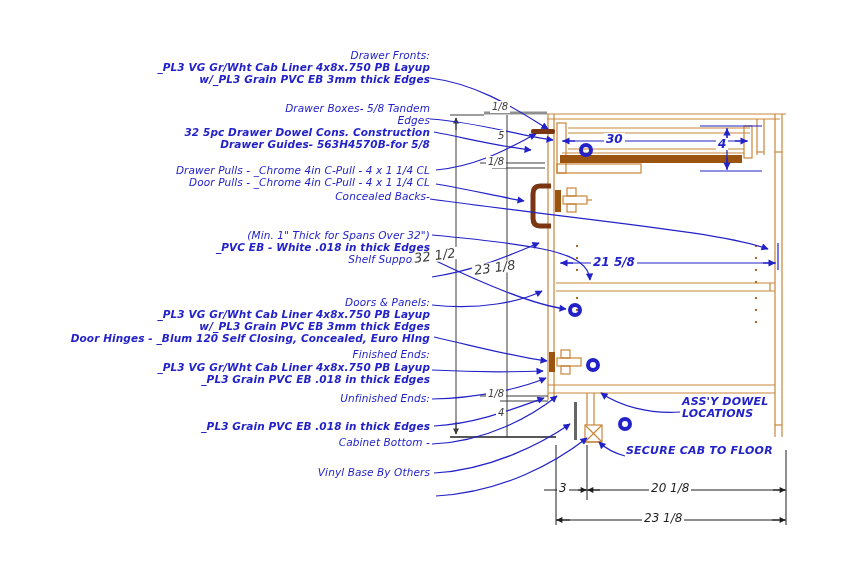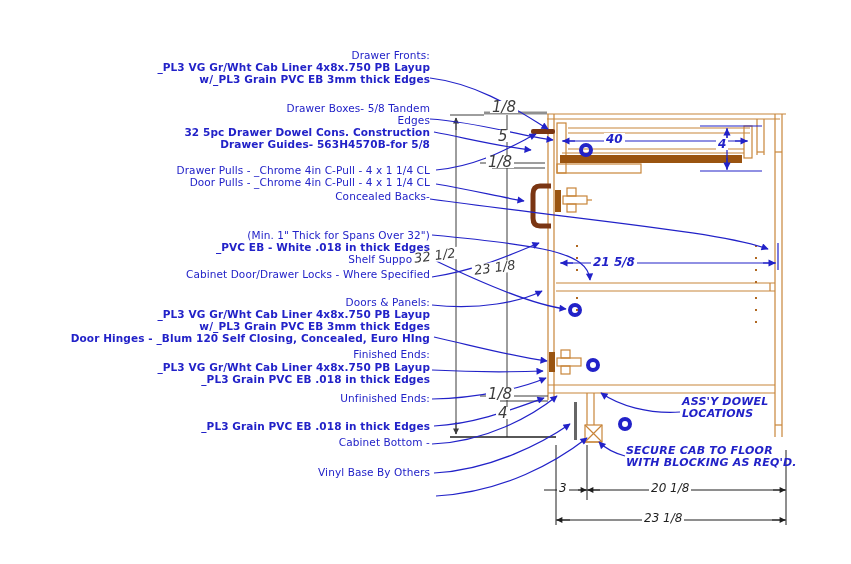--- a/index.html
+++ b/index.html
@@ -1,23 +1,23 @@
 <!DOCTYPE html>
 <html><head>
 <meta charset="utf-8">
 <style>
   html,body{margin:0;padding:0;background:#ffffff;}
   #stage{position:relative;width:851px;height:564px;background:#ffffff;overflow:hidden;
          font-family:"DejaVu Sans",sans-serif;}
   #draw{position:absolute;left:0;top:0;}
   .txt{position:absolute;white-space:nowrap;line-height:12px;}
-  .note{right:421px;text-align:right;color:#2222c8;font-size:10.5px;letter-spacing:.1px;}
+  .note{right:421px;text-align:right;color:#2222c8;font-size:10.5px;font-style:italic;letter-spacing:.1px;}
   .b{font-weight:700;}
   .callout{color:#2222c8;font-size:11px;font-weight:600;font-style:italic;letter-spacing:.2px;}
-  .dimg{color:#3c3c3c;font-size:15px;font-style:italic;background:#fff;padding:0 2px;}
+  .dimg{color:#3c3c3c;font-size:10px;font-style:italic;background:#fff;padding:0 2px;}
   .dimk{color:#1f1f1f;font-size:12px;font-style:italic;background:#fff;padding:0 2px;}
   .dimb{color:#2222c8;font-size:12px;font-style:italic;font-weight:600;background:#fff;padding:0 2px;}
   .rot{transform:rotate(-8deg);font-size:13px;}
 </style>
 </head>
 <body>
 
 <div id="stage">
 
   <svg id="draw" width="851" height="564" viewBox="0 0 851 564">
@@ -185,45 +185,43 @@
   <div class="txt note" style="top:102px">Drawer Boxes- 5/8 Tandem</div>
   <div class="txt note" style="top:114px">Edges</div>
   <div class="txt note b" style="top:126px">32 5pc Drawer Dowel Cons. Construction</div>
   <div class="txt note b" style="top:138px">Drawer Guides- 563H4570B-for 5/8</div>
   <div class="txt note" style="top:164px">Drawer Pulls - _Chrome 4in C-Pull - 4 x 1 1/4 CL</div>
   <div class="txt note" style="top:176px">Door Pulls - _Chrome 4in C-Pull - 4 x 1 1/4 CL</div>
   <div class="txt note" style="top:190px">Concealed Backs-</div>
   <div class="txt note" style="top:229px">(Min. 1" Thick for Spans Over 32")</div>
   <div class="txt note b" style="top:241px">_PVC EB - White .018 in thick  Edges</div>
   <div class="txt note" style="top:253px">Shelf Supports:</div>
-  <div class="txt note" style="top:268px">Cabinet Door/Drawer Locks - Where Specified</div>
   <div class="txt note" style="top:296px">Doors &amp; Panels:</div>
   <div class="txt note b" style="top:308px">_PL3 VG Gr/Wht Cab Liner 4x8x.750 PB Layup</div>
   <div class="txt note b" style="top:320px">w/_PL3 Grain PVC EB 3mm thick Edges</div>
   <div class="txt note b" style="top:332px">Door Hinges - _Blum 120 Self Closing, Concealed, Euro HIng</div>
   <div class="txt note" style="top:348px">Finished Ends:</div>
   <div class="txt note b" style="top:361px">_PL3 VG Gr/Wht Cab Liner 4x8x.750 PB Layup</div>
   <div class="txt note b" style="top:373px">_PL3 Grain PVC EB .018 in thick Edges</div>
   <div class="txt note" style="top:392px">Unfinished Ends:</div>
   <div class="txt note b" style="top:420px">_PL3 Grain PVC EB .018 in thick Edges</div>
   <div class="txt note" style="top:436px">Cabinet Bottom -</div>
   <div class="txt note" style="top:466px">Vinyl Base By Others</div>
 
   <div class="txt callout" style="left:682px;top:396px">ASS'Y DOWEL</div>
   <div class="txt callout" style="left:682px;top:408px">LOCATIONS</div>
   <div class="txt callout" style="left:626px;top:445px">SECURE CAB TO FLOOR</div>
-  <div class="txt callout" style="left:626px;top:457px">WITH BLOCKING AS REQ'D.</div>
 
   <div class="txt dimg" style="left:490px;top:101px">1/8</div>
   <div class="txt dimg" style="left:496px;top:130px">5</div>
   <div class="txt dimg" style="left:486px;top:156px">1/8</div>
   <div class="txt dimg rot" style="left:412px;top:250px">32 1/2</div>
   <div class="txt dimg rot" style="left:472px;top:262px">23 1/8</div>
   <div class="txt dimg" style="left:486px;top:388px">1/8</div>
   <div class="txt dimg" style="left:496px;top:407px">4</div>
-  <div class="txt dimb" style="left:604px;top:133px">40</div>
+  <div class="txt dimb" style="left:604px;top:133px">30</div>
   <div class="txt dimb" style="left:716px;top:138px">4</div>
   <div class="txt dimb" style="left:591px;top:256px">21 5/8</div>
   <div class="txt dimk" style="left:557px;top:482px">3</div>
   <div class="txt dimk" style="left:649px;top:482px">20 1/8</div>
   <div class="txt dimk" style="left:642px;top:512px">23 1/8</div>
 
 </div>
 
 </body></html>

